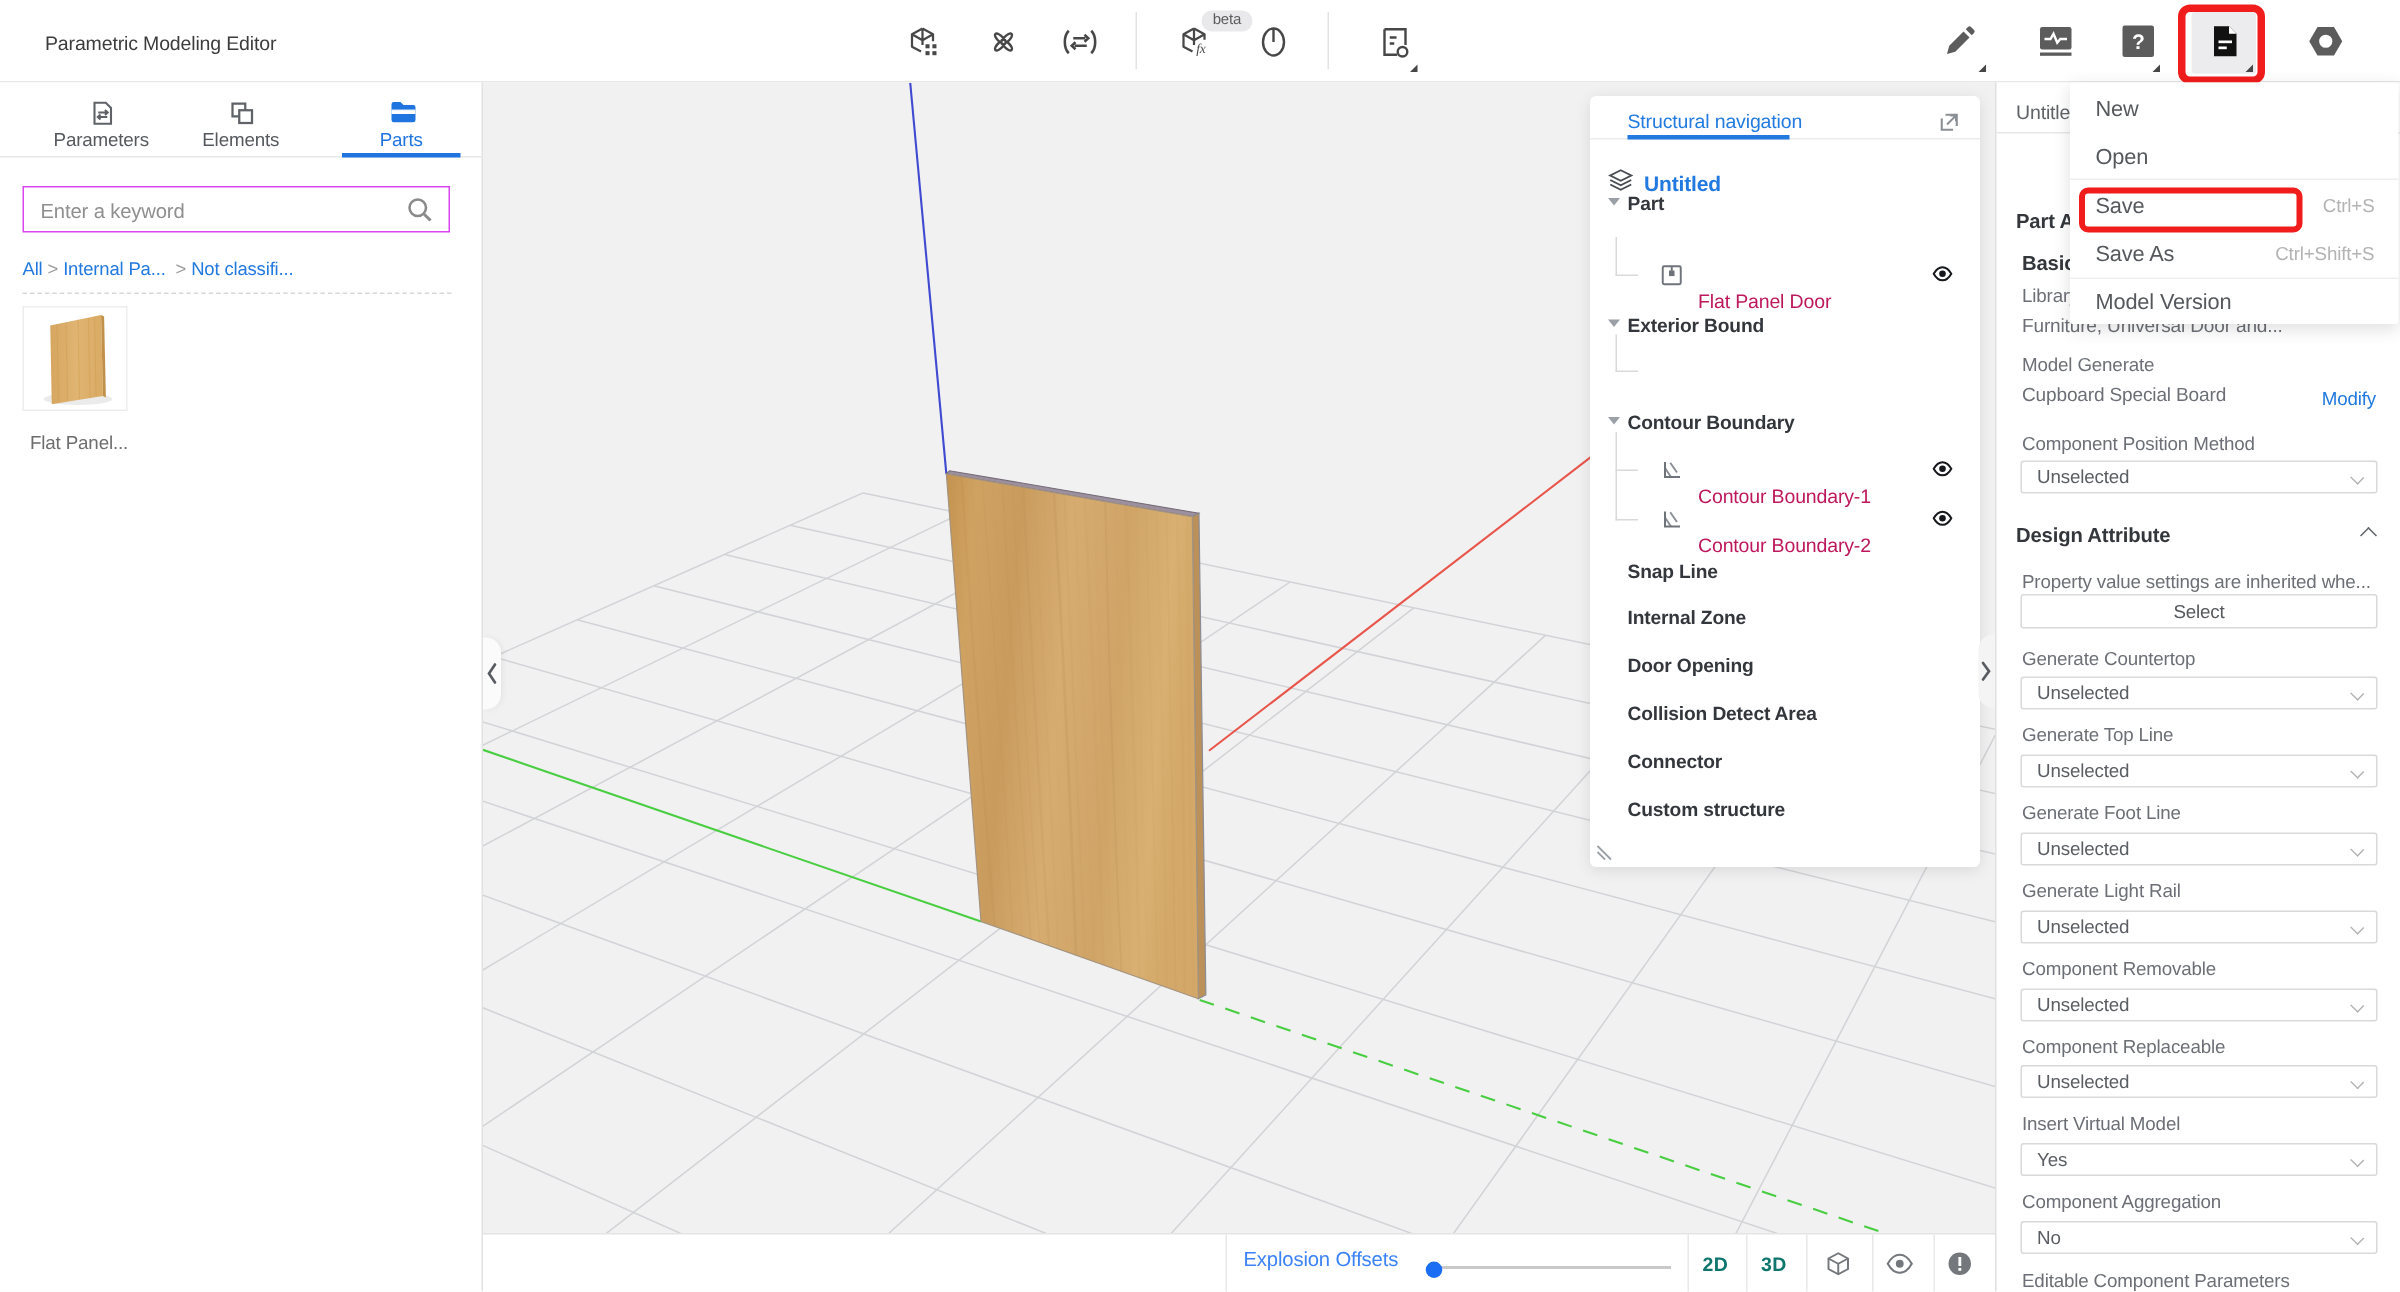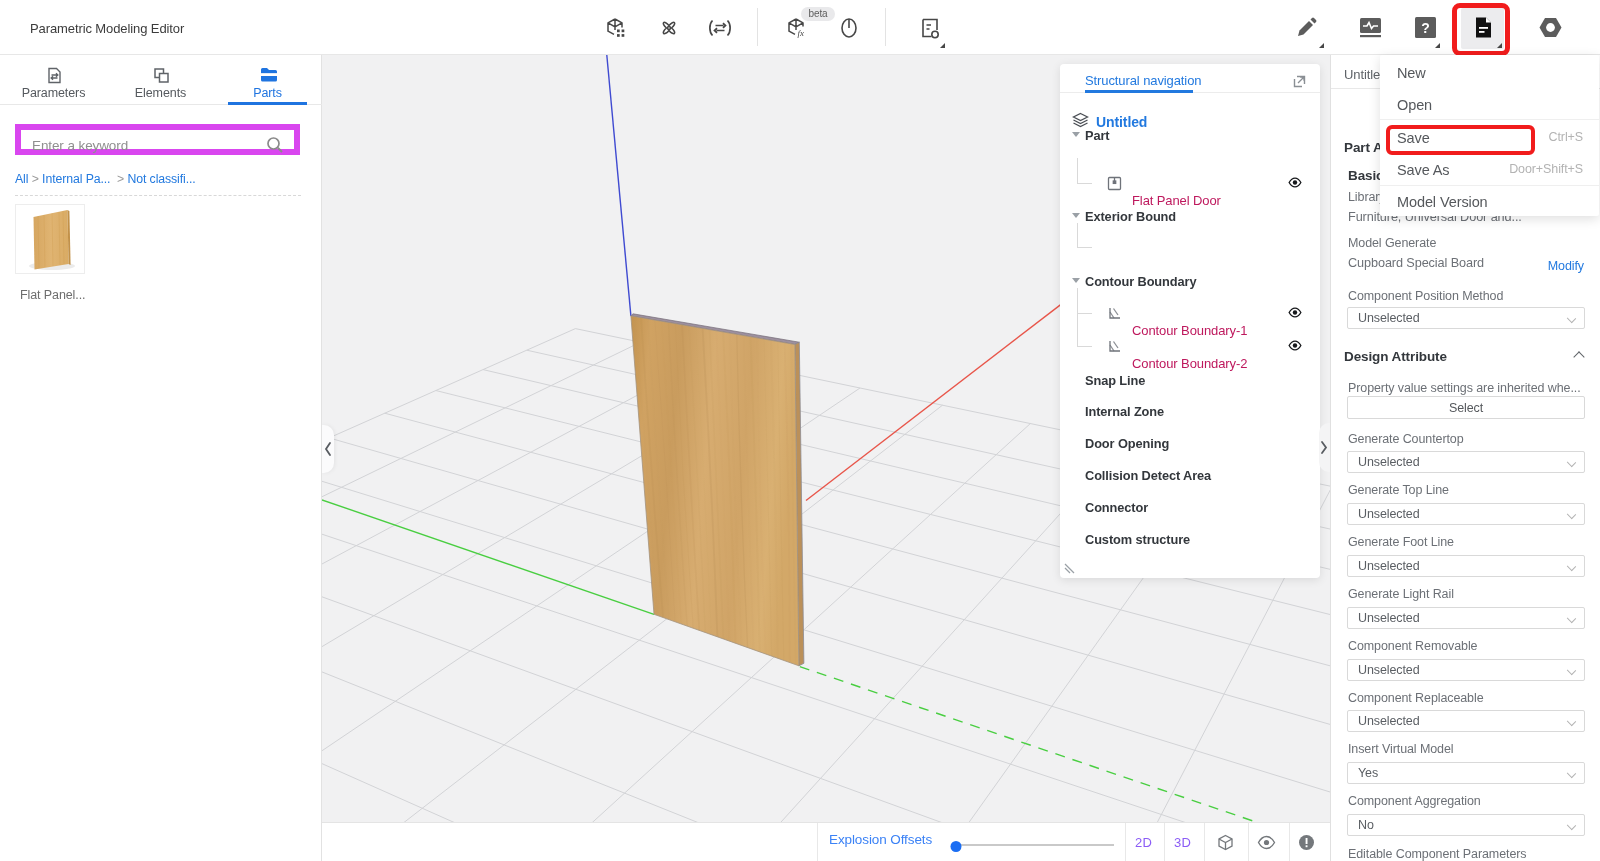--- a/index.html
+++ b/index.html
@@ -12,33 +12,33 @@
 #betapill{position:absolute;left:801px;top:7px;width:34px;height:14px;background:#e9e9eb;border-radius:7px;font-size:10px;color:#5c5c5c;text-align:center;line-height:14px}
 #hlbtn{position:absolute;left:1461px;top:8px;width:43px;height:41px;background:#ececee;border-radius:2px}
 .redbox{position:absolute;border:5px solid #f11c1c;border-radius:8px}
 
 #leftpanel{position:absolute;left:0;top:55px;width:322px;height:806px;background:#fff;border-right:1px solid #e2e2e2}
 .tab{position:absolute;top:0;width:107px;height:50px;text-align:center}
 .tab .lbl{position:absolute;top:31px;width:100%;font-size:12.5px;color:#55595e}
 .tab svg{position:absolute;top:12px;left:50%;margin-left:-8px}
 #tabline{position:absolute;left:0;top:49px;width:322px;height:1px;background:#e8e8e8}
 #tabunder{position:absolute;left:228px;top:47px;width:79px;height:3px;background:#1f74e0}
-#searchbox{position:absolute;left:15px;top:69px;width:285px;height:31px;border:6px solid #d946ef;background:#fff}
+#searchbox{position:absolute;left:15px;top:69px;width:285px;height:31px;border:1px solid #d946ef;background:#fff}
 #searchbox .ph{position:absolute;left:11px;top:8px;font-size:13.5px;color:#8f8f8f}
 #crumbs{position:absolute;left:15px;top:117px;font-size:12.3px;color:#9a9a9a}
 #crumbs a{color:#2279df;text-decoration:none}
 #dashline{position:absolute;left:15px;top:140px;width:286px;border-top:1px dashed #d8d8d8}
 #thumb{position:absolute;left:15px;top:149px;width:70px;height:70px;border:1px solid #ededed;background:#fff}
 #thumblbl{position:absolute;left:20px;top:233px;font-size:12.5px;color:#6d6d6d}
 
 #canvas{position:absolute;left:322px;top:55px;width:1008px;height:767px;background:#f1f1f2;overflow:hidden}
 #bottombar{position:absolute;left:322px;top:822px;width:1008px;height:39px;background:#fff;border-top:1px solid #e4e4e4}
 .bsep{position:absolute;top:0px;height:39px;width:1px;background:#e8e8e8}
 #explbl{position:absolute;left:12px;top:9px;font-size:13.5px;color:#3b82f6}
-.bbtn{position:absolute;top:12px;font-size:13px;color:#8b5cf6;font-weight:normal;letter-spacing:0.3px}
+.bbtn{position:absolute;top:12px;font-size:13px;color:#0f766e;font-weight:bold;letter-spacing:0.3px}
 
 #navpanel{position:absolute;left:1060px;top:64px;width:260px;height:514px;background:#fff;border-radius:4px;box-shadow:0 2px 10px rgba(0,0,0,0.10)}
 #navhead{position:absolute;left:0;top:0;width:100%;height:29px;border-bottom:1px solid #ececec}
 #navtitle{position:absolute;left:25px;top:9px;font-size:13px;color:#2279df}
 #navunder{position:absolute;left:25px;top:26px;width:108px;height:2.5px;background:#2279df}
 .trow{position:absolute;left:0;width:100%;height:22px}
 .trow .tri{position:absolute;left:12px;top:8px;width:0;height:0;border-left:4.5px solid transparent;border-right:4.5px solid transparent;border-top:5.5px solid #9aa0a6}
 .trow .blbl{position:absolute;left:25px;top:3.5px;font-size:12.8px;font-weight:bold;color:#33373c}
 .trow .clbl{position:absolute;left:72px;top:20px;font-size:13px;color:#be185d}
 .trow .cicon{position:absolute;left:47px;top:3px}
@@ -224,21 +224,21 @@
     </svg>
 <div class="cornertri" style="left:1497px;top:43px"></div>
 <svg class="tbi" style="left:1538px" width="25" height="23" viewBox="0 0 25 23">
       <path d="M7 2 H18 L23.5 11.5 L18 21 H7 L1.5 11.5 Z" fill="#5c5c5c"></path>
       <circle cx="12.5" cy="11.5" r="4.4" fill="#fff"></circle>
     </svg>
 <div class="redbox" style="left:1452px;top:3px;width:58px;height:53px"></div>
 </div>
 
 <div id="leftpanel">
-<div class="tab" style="left:0">
+<div class="tab" style="left:14px">
       <svg width="17" height="17" viewBox="0 0 17 17">
         <g stroke="#5f6368" stroke-width="1.4" fill="none">
           <path d="M3 1.5 H10.5 L14 5 V15.5 H3 Z"></path>
           <path d="M5.5 8 H11.5 M10 6.3 L11.8 8 L10 9.7 M11.5 11 H5.5 M7 9.3 L5.2 11 L7 12.7"></path>
         </g>
       </svg>
       <div class="lbl">Parameters</div>
     </div>
 <div class="tab" style="left:107px">
       <svg width="17" height="17" viewBox="0 0 17 17">
@@ -462,17 +462,17 @@
       <path d="M3 19 L7 24.5 L3 30" stroke="#585c61" stroke-width="1.8" fill="none" stroke-linecap="round"></path>
     </svg></div>
 
 <div id="menu">
 <div class="mi" style="top:9.7px">New</div>
 <div class="mi" style="top:41.7px">Open</div>
 <div class="mdiv" style="top:63.5px"></div>
 <div class="mi" style="top:74.5px">Save</div>
     <div class="ms" style="top:75px">Ctrl+S</div>
 <div class="mi" style="top:106.8px">Save As</div>
-    <div class="ms" style="top:107.3px">Door+Shift+S</div>
+    <div class="ms" style="top:107.3px">Ctrl+Shift+S</div>
 <div class="mdiv" style="top:129.5px"></div>
 <div class="mi" style="top:138.5px">Model Version</div>
 </div>
 <div class="redbox" style="left:1385.5px;top:125px;width:149px;height:30px;border-width:4.5px;border-radius:6px"></div>
 
 </body></html>

